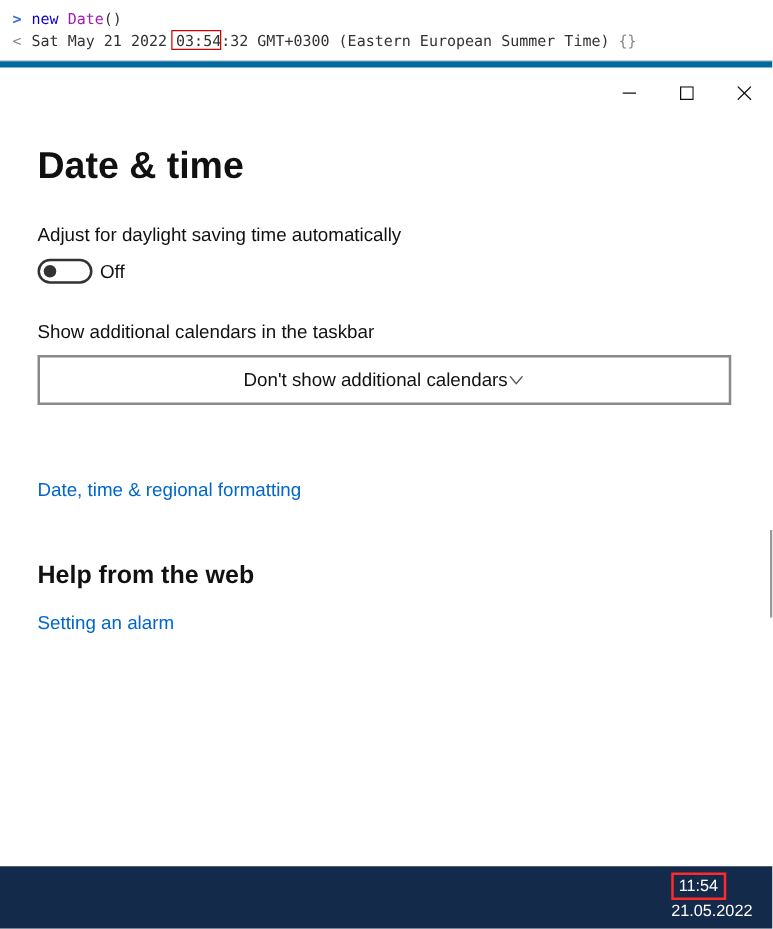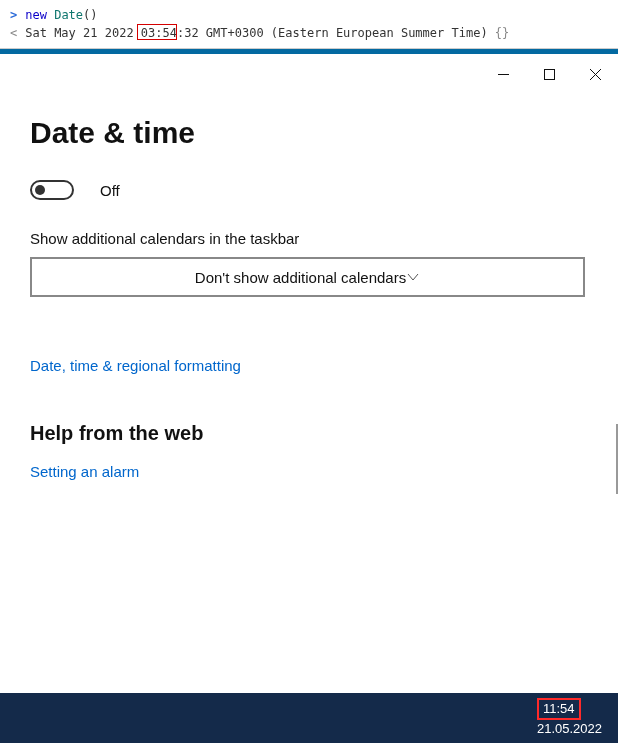--- a/index.html
+++ b/index.html
@@ -16,21 +16,21 @@
       font-family: Consolas, monospace;
       font-size: 12px;
       line-height: 1.5;
       border-bottom: 1px solid #ccc;
       background: #fff;
     }
     .console-line { display: flex; align-items: baseline; gap: 8px; }
     .console-prompt-in { color: #2d6cd9; font-weight: bold; }
     .console-prompt-out { color: #888; }
     .kw { color: #0c00c9; }
-    .fn { color: #0f766e; }
+    .fn { color: #a21caf; }
     .paren { color: #333; }
     .console-output { color: #333; position: relative; }
     .red-box-inline {
       position: absolute;
       border: 1px solid #d40000;
       height: 16px;
       width: 40px;
       top: 0px;
     }
     .obj { color: #888; }
@@ -75,21 +75,21 @@
       color: #111;
     }
     .setting-label {
       font-size: 15px;
       color: #111;
       margin-bottom: 10px;
     }
     .toggle-row {
       display: flex;
       align-items: center;
-      gap: 26px;
+      gap: 6px;
       margin-bottom: 30px;
     }
     .toggle {
       width: 44px;
       height: 20px;
       border: 2px solid #333;
       border-radius: 20px;
       position: relative;
       background: #fff;
     }
@@ -191,20 +191,21 @@
       <svg viewBox="0 0 11 11">
           <line x1="0" y1="0" x2="11" y2="11" stroke="#111" stroke-width="1"></line>
           <line x1="11" y1="0" x2="0" y2="11" stroke="#111" stroke-width="1"></line>
         </svg>
     </div>
   </div>
 
   <div class="content">
     <h1>Date &amp; time</h1>
 
+    <div class="setting-label">Adjust for daylight saving time automatically</div>
     <div class="toggle-row">
       <div class="toggle">
         <div class="toggle-knob"></div>
       </div>
       <div class="toggle-state">Off</div>
     </div>
 
     <div class="setting-label">Show additional calendars in the taskbar</div>
     <div class="dropdown">
       <span>Don't show additional calendars</span>

